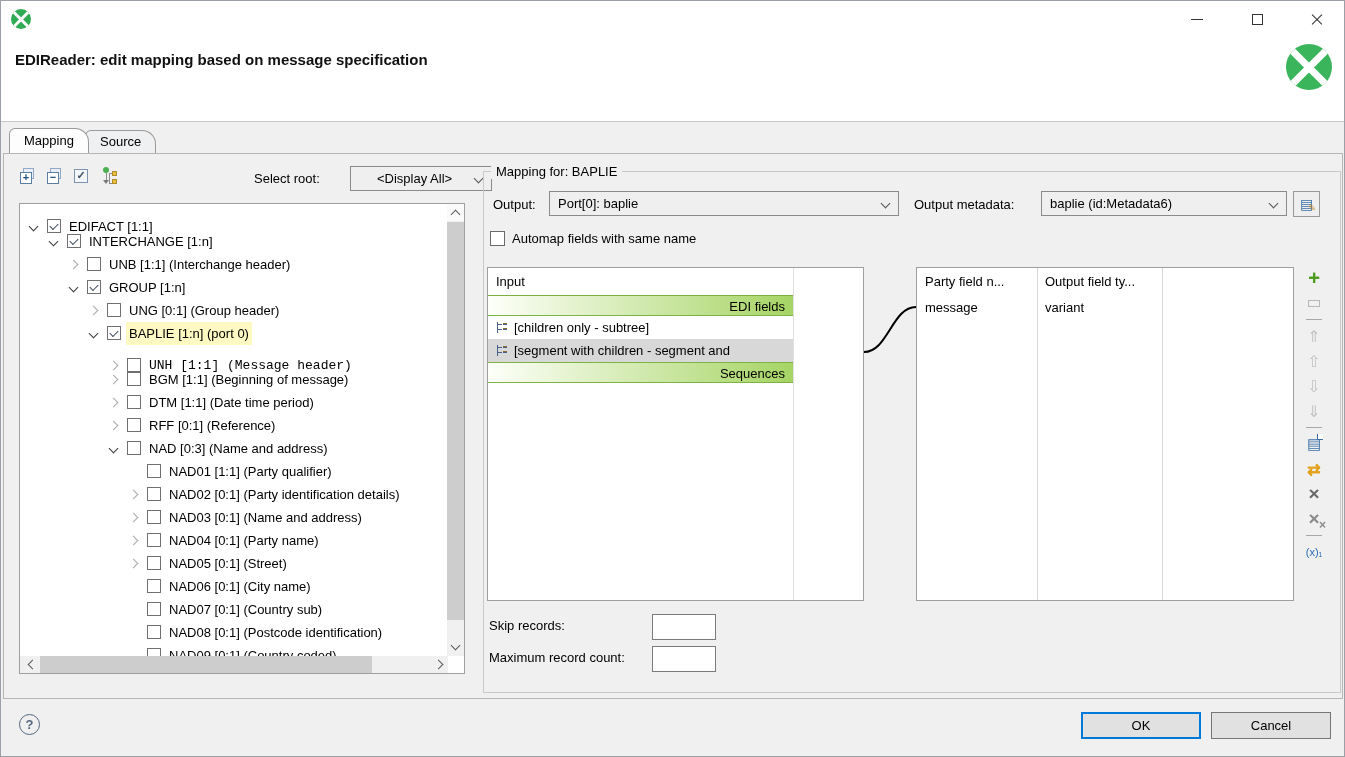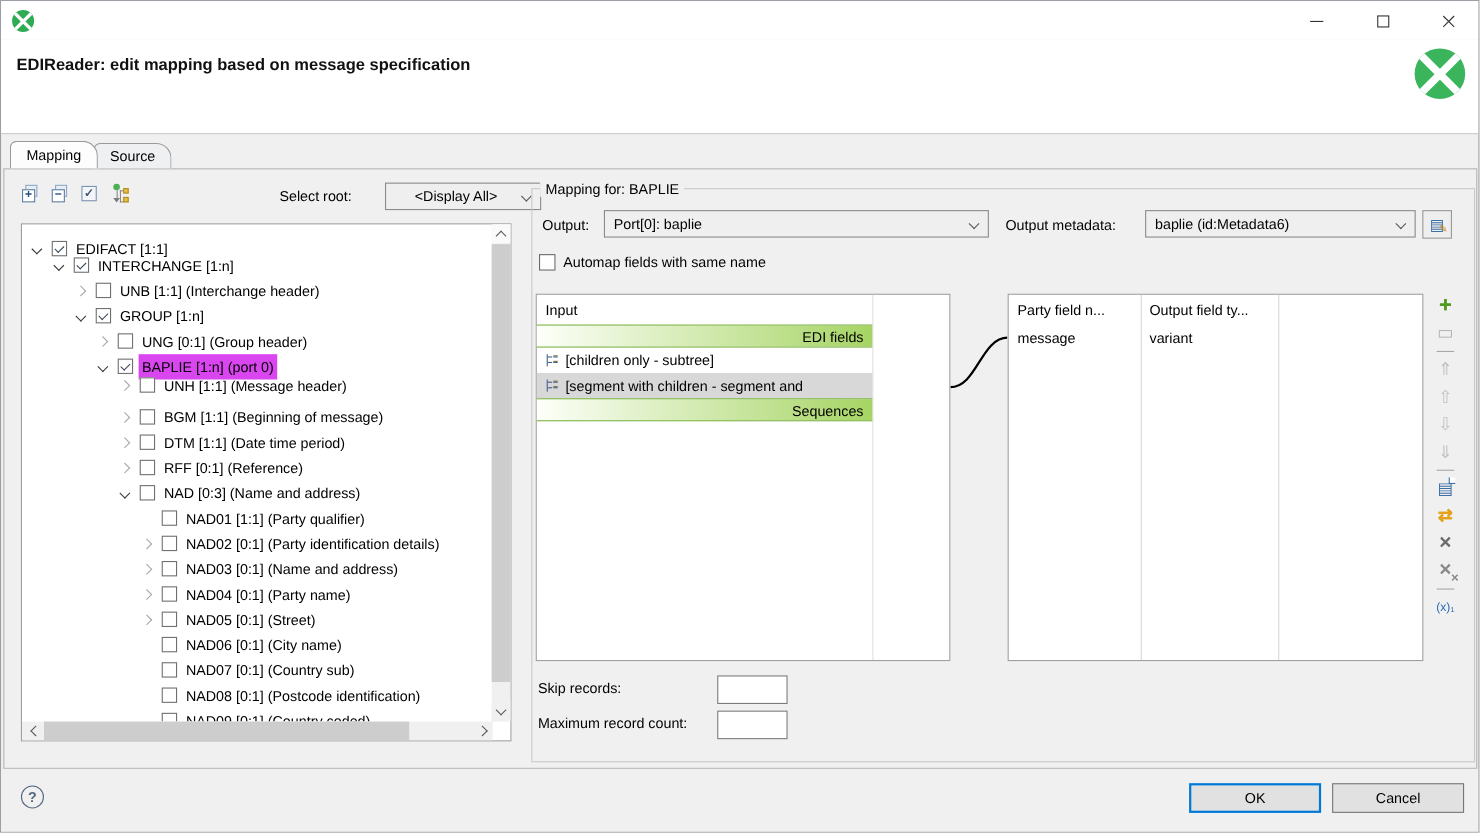--- a/index.html
+++ b/index.html
@@ -69,21 +69,21 @@
             border:1px solid #9f9f9f;box-sizing:border-box;}
   .tree-rows{position:absolute;left:0;top:0;width:428px;height:452px;overflow:hidden;}
   .tree-row{position:absolute;left:0;width:100%;height:23px;line-height:23px;white-space:nowrap;}
   .chev{position:absolute;top:8px;width:6px;height:6px;border-right:1.5px solid #3b3b3b;border-bottom:1.5px solid #3b3b3b;}
   .chev.down{transform:rotate(45deg);}
   .chev.right{transform:rotate(-45deg);border-color:#a8a8a8;top:8px;}
   .cbx{position:absolute;top:4px;width:14px;height:14px;background:#fff;border:1px solid #707070;box-sizing:border-box;}
   .cbx.checked::after{content:"";position:absolute;left:2px;top:3px;width:7px;height:4px;
        border-left:1.6px solid #3c4a5a;border-bottom:1.6px solid #3c4a5a;transform:rotate(-45deg);}
   .tlabel{position:absolute;top:0;padding:0 3px;}
-  .tlabel.sel{background:#d946ef;}
+  .tlabel.sel{background:#fef9c3;}
   
   .vsb{position:absolute;right:0;top:0;width:17px;height:452px;background:#f0f0f0;}
   .vsb .arr{position:absolute;left:0;width:17px;height:17px;background:#fafafa;display:flex;align-items:center;justify-content:center;}
   .vsb .thumb{position:absolute;left:0;top:18px;width:17px;height:398px;background:#cdcdcd;}
   .vsb .arr.up{top:0;} .vsb .arr.dn{top:434px;background:#f0f0f0;}
   .hsb{position:absolute;left:0;bottom:0;width:428px;height:17px;background:#f0f0f0;}
   .hsb .arr{position:absolute;top:0;width:17px;height:17px;display:flex;align-items:center;justify-content:center;}
   .hsb .arr.lt{left:2px;} .hsb .arr.rt{right:0;}
   .hsb .thumb{position:absolute;left:20px;top:0;width:332px;height:17px;background:#cdcdcd;}
   .sb-ch{width:6px;height:6px;border-right:1.5px solid #5a5a5a;border-bottom:1.5px solid #5a5a5a;}
@@ -248,21 +248,21 @@
         <div class="tree-row" style="top: 95px;">
           <span class="chev right" style="left: 70px;"></span>
           <span class="cbx" style="left: 87px;"></span>
           <span class="tlabel" style="left: 106px;">UNG [0:1] (Group header)</span>
         </div>
         <div class="tree-row" style="top: 118px;">
           <span class="chev down" style="left: 70px;"></span>
           <span class="cbx checked" style="left: 87px;"></span>
           <span class="tlabel sel" style="left: 106px;">BAPLIE [1:n] (port 0)</span>
         </div>
-        <div class="tree-row" style="top: 135px;">
+        <div class="tree-row" style="top: 150px; font-family: Liberation Mono, monospace;">
           <span class="chev right" style="left: 90px;"></span>
           <span class="cbx" style="left: 107px;"></span>
           <span class="tlabel" style="left: 126px;">UNH [1:1] (Message header)</span>
         </div>
         <div class="tree-row" style="top: 164px;">
           <span class="chev right" style="left: 90px;"></span>
           <span class="cbx" style="left: 107px;"></span>
           <span class="tlabel" style="left: 126px;">BGM [1:1] (Beginning of message)</span>
         </div>
         <div class="tree-row" style="top: 187px;">

